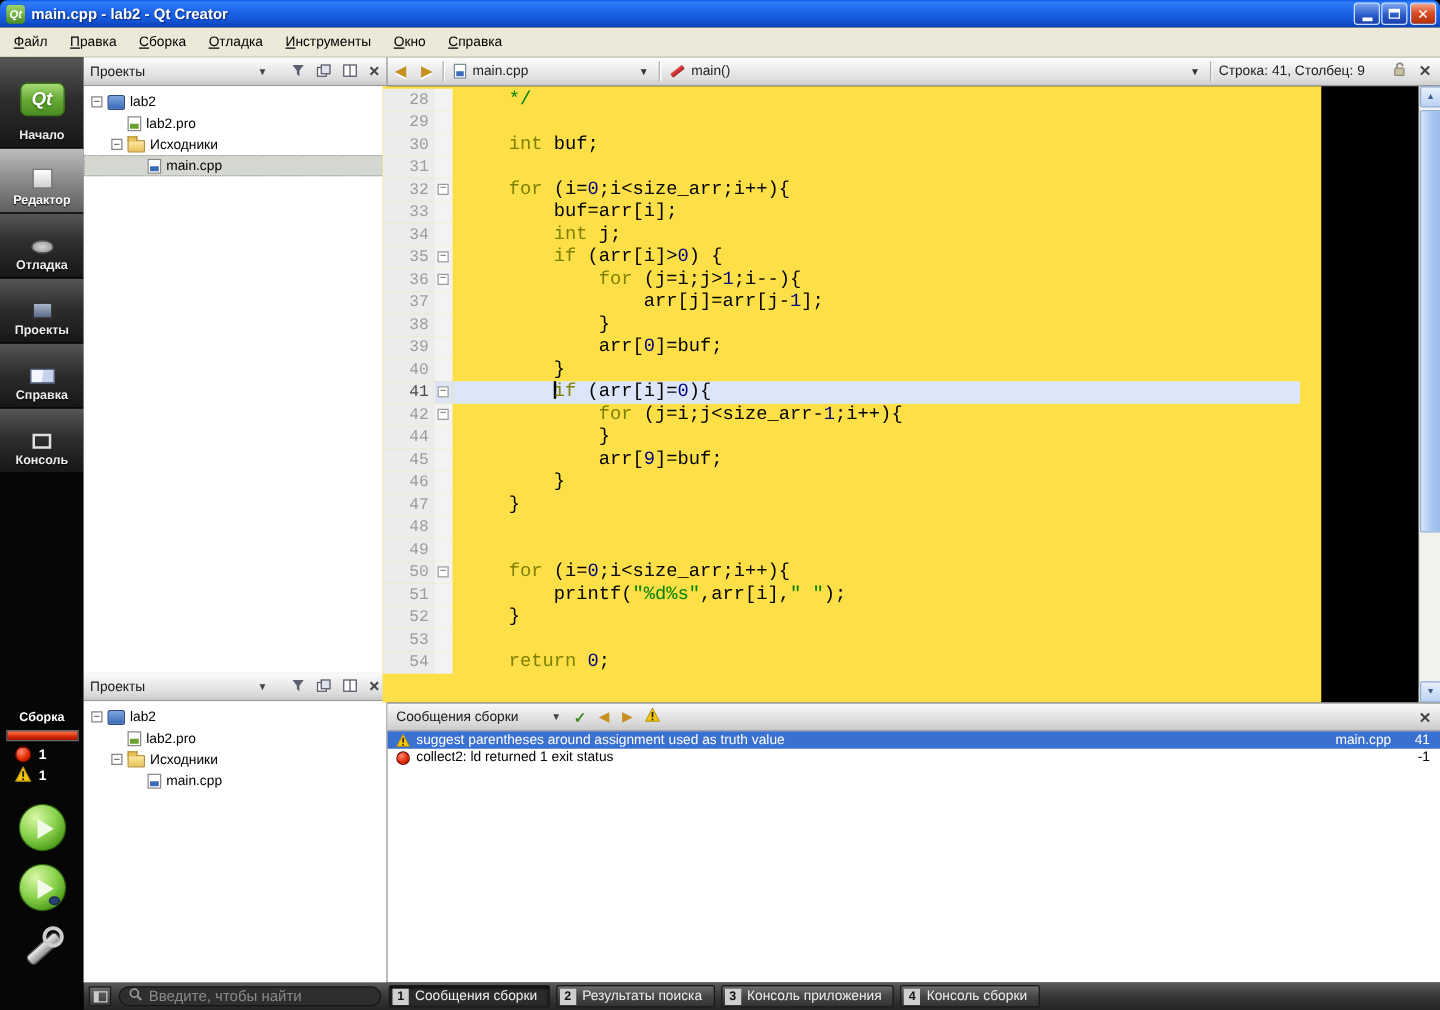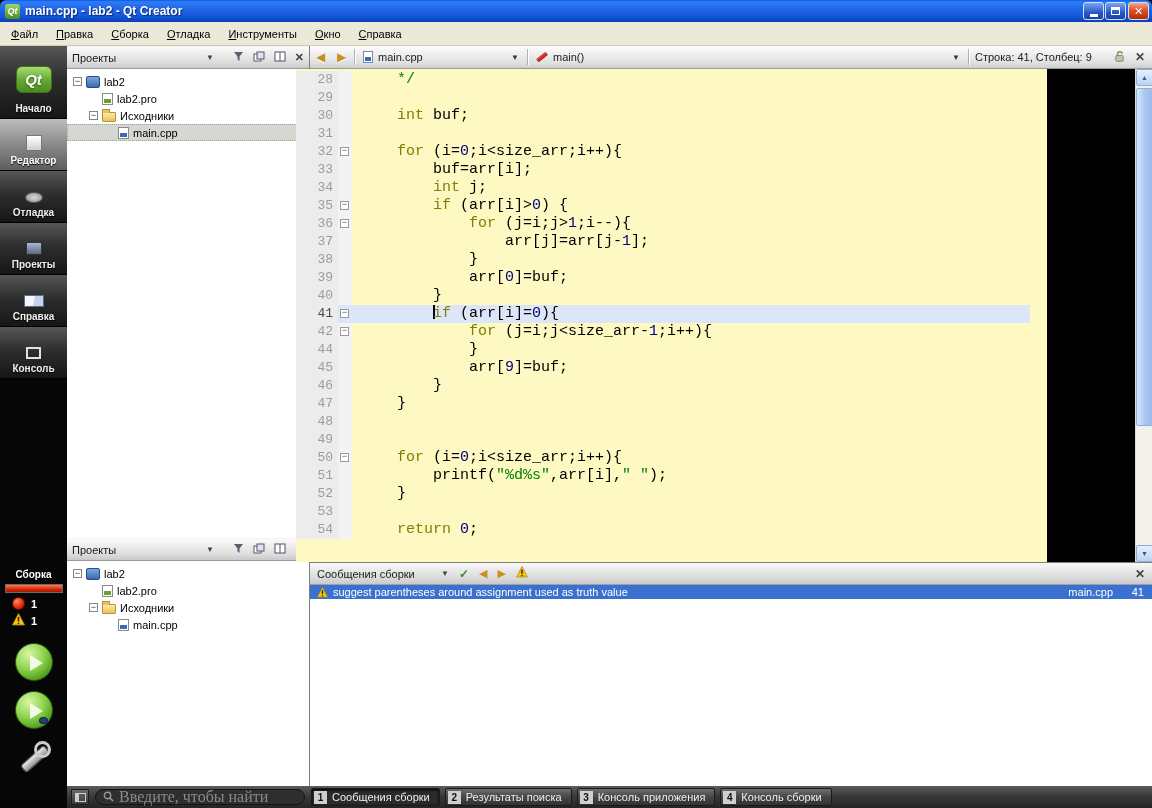--- a/index.html
+++ b/index.html
@@ -100,21 +100,21 @@
   .nav-combo.symbol{width:436px;flex:none}
   .combo-arrow{margin-left:auto;font-size:8px;color:#333}
   .doc-icon{width:10px;height:12px;background:#fff;border:1px solid #7a8a9a;position:relative;flex:none}
   .doc-icon::after{content:"";position:absolute;left:1px;top:5px;width:6px;height:4px;background:#3a6ab8}
   .pen-icon{width:12px;height:4px;background:linear-gradient(#e05050,#b01818);border-radius:1px;transform:rotate(-38deg);flex:none}
   #nav-pos{white-space:nowrap;margin-left:4px}
   #nav-right{margin-left:auto;display:flex;align-items:center;gap:9px;padding-right:7px}
   .nav-close{font-size:12px;font-weight:bold;color:#444}
 
   
-  #editor{position:absolute;left:296px;top:69px;width:751px;height:493px;background:#fef9c3;overflow:hidden;
+  #editor{position:absolute;left:306px;top:69px;width:751px;height:493px;background:#fde047;overflow:hidden;
     font-family:"Liberation Mono","DejaVu Sans Mono",monospace}
   #editor-lines{position:absolute;left:0;top:2px;right:17px}
   .ed-row{display:flex;height:18px;line-height:18px}
   .gut{width:42px;flex:none;background:#ececec;color:#9c9c9c;font-size:13px;text-align:right;padding-right:5px}
   .fold{width:14px;flex:none;background:#f3f3f3;position:relative}
   .code{flex:1;font-size:15px;color:#000;white-space:pre;padding-left:9px}
   .ed-row.cur .fold,.ed-row.cur .code{background:#dce6f8}
   .ed-row.cur .gut{color:#4a4a4a}
   .k{color:#808000}
   .n{color:#000080}
@@ -149,22 +149,22 @@
   .out-row .line{width:34px;text-align:right;padding-right:8px;flex:none}
 
   
   #bottombar{position:absolute;left:67px;top:786px;width:1085px;height:22px;
     background:linear-gradient(#5c5c5c,#3a3a3a 45%,#242424);display:flex;align-items:center;gap:6px;padding:0 4px}
   #toggle-btn{width:18px;height:16px;border:1px solid #1c1c1c;background:linear-gradient(#6a6a6a,#3a3a3a);
     display:flex;align-items:center;justify-content:center;flex:none}
   .toggle-icon{width:11px;height:9px;border:1px solid #ccc;border-left:4px solid #ccc}
   #search-box{width:210px;height:16px;background:#2e2e2e;border:1px solid #141414;border-radius:8px;
     display:flex;align-items:center;padding:0 7px;gap:5px;flex:none}
-  #search-input{background:transparent;border:none;outline:none;color:#bbb;font-size:16px;width:100%;
-    font-family:Liberation Serif, serif}
+  #search-input{background:transparent;border:none;outline:none;color:#bbb;font-size:12px;width:100%;
+    font-family:Liberation Sans, sans-serif}
   #search-input::placeholder{color:#8a8a8a}
   #pane-buttons{display:flex;gap:5px;align-items:center}
   .pane-btn{height:18px;display:flex;align-items:center;gap:5px;padding:0 9px 0 2px;border-radius:2px;
     background:linear-gradient(#6e6e6e,#464646 50%,#333);border:1px solid #1a1a1a;color:#eee;font-size:11px;white-space:nowrap}
   .pane-btn.active{background:#2b2b2b;box-shadow:inset 0 1px 3px #000}
   .pane-num{width:13px;height:13px;background:#cfcfcf;color:#111;font-size:10px;font-weight:bold;
     text-align:center;line-height:13px;flex:none}
 </style>
 </head>
 <body>
@@ -534,20 +534,28 @@
             <svg width="11" height="11" viewBox="0 0 12 12">
               <path d="M6 0.5 L11.5 11 H0.5 Z" fill="#f8c70a" stroke="#b8910a" stroke-width="0.8"></path>
               <rect x="5.3" y="3.6" width="1.4" height="4.2" fill="#222"></rect>
               <rect x="5.3" y="8.9" width="1.4" height="1.4" fill="#222"></rect>
             </svg>
           </span>
           <span class="msg">suggest parentheses around assignment used as truth value</span>
           <span class="file">main.cpp</span>
           <span class="line">41</span>
         </div>
+        <div class="out-row error">
+          <span class="out-icon">
+            <span class="err-dot"></span>
+          </span>
+          <span class="msg">collect2: ld returned 1 exit status</span>
+          <span class="file"></span>
+          <span class="line">-1</span>
+        </div>
       </div>
   </div>
 
   <div id="bottombar">
     <div id="toggle-btn">
         <span class="toggle-icon"></span>
       </div>
     <div id="search-box">
       <span><svg width="11" height="11" viewBox="0 0 11 11">
             <circle cx="4.5" cy="4.5" r="3.2" fill="none" stroke="#9a9a9a" stroke-width="1.4"></circle>

